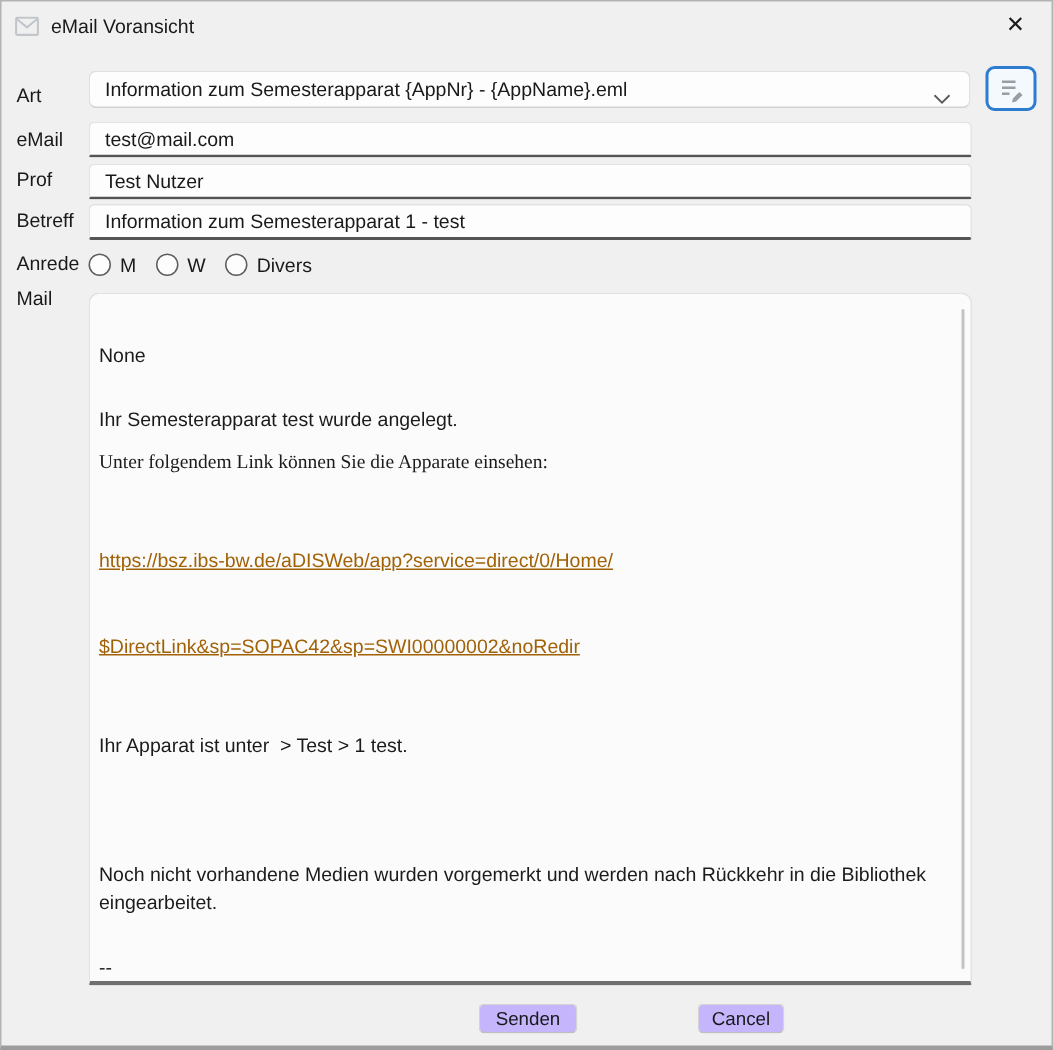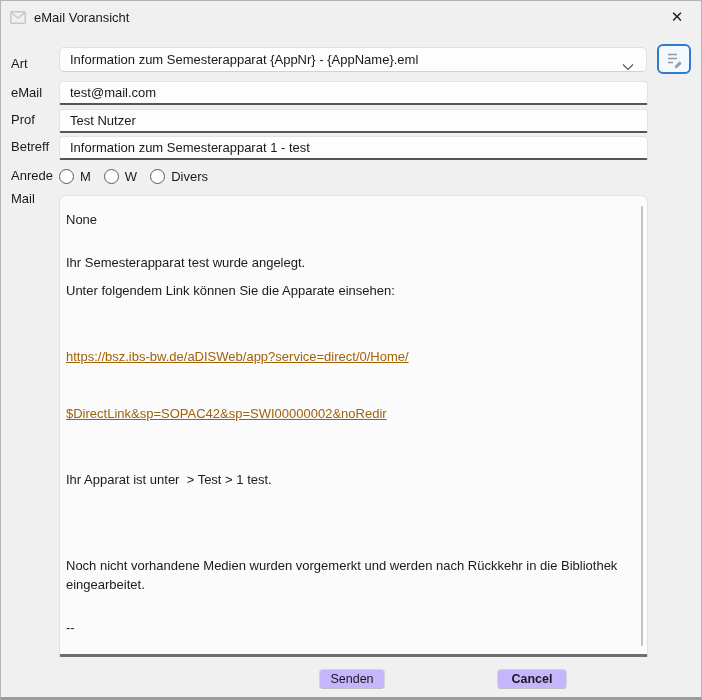--- a/index.html
+++ b/index.html
@@ -58,21 +58,21 @@
   }
   .mail-panel a{color:#a16207;text-decoration:underline;display:block;font-size:13px;line-height:19px;}
   .vscroll{position:absolute;right:4px;top:10px;bottom:8px;width:2px;background:#c3c3c3;border-radius:2px;}
   
   .btn{
     position:absolute;top:668px;height:20px;background:#c4b5fd;border:1px solid #d4d4d4;
     border-bottom-color:#bfbfbf;border-radius:4px;font-size:12.5px;color:#191919;
     display:flex;align-items:center;justify-content:center;padding:0;cursor:default;
   }
   .btn-send{left:318px;width:66px;}
-  .btn-cancel{left:496px;width:70px;font-weight:bold;}
+  .btn-cancel{left:464px;width:58px;}
 </style>
 </head>
 <body>
 
 <div class="window">
 
   <div class="titlebar">
     <span class="app-icon">
       <svg width="16" height="13" viewBox="0 0 16 13">
         <rect x="0.75" y="0.75" width="14.5" height="11.5" rx="1" fill="none" stroke="#c2c6cb" stroke-width="1.4"></rect>
@@ -123,23 +123,23 @@
       <span class="radio-label">W</span>
     </span>
     <span class="radio-group">
       <span class="radio-circle"></span>
       <span class="radio-label">Divers</span>
     </span>
   </div>
 
   <span class="flabel" style="top:190px;">Mail</span>
   <div class="mail-panel">
-    <div class="para" style="margin-top:0;">None</div>
+    <div class="para" style="margin-top:17px;">None</div>
     <div class="para" style="margin-top:24px;">Ihr Semesterapparat test wurde angelegt.</div>
-    <div class="para" style="margin-top:9px;">Unter folgendem Link können Sie die Apparate einsehen:</div>
+    <div class="para" style="margin-top:9px;font-family:Liberation Serif, serif;">Unter folgendem Link können Sie die Apparate einsehen:</div>
     <div class="para" style="margin-top:9px;">
       <a href="#">https://bsz.ibs-bw.de/aDISWeb/app?service=direct/0/Home/</a>
       <a href="#">$DirectLink&amp;sp=SOPAC42&amp;sp=SWI00000002&amp;noRedir</a>
     </div>
     <div class="para" style="margin-top:9px;">Ihr Apparat ist unter  &gt; Test &gt; 1 test.</div>
     <div class="para" style="margin-top:67px;">Noch nicht vorhandene Medien wurden vorgemerkt und werden nach Rückkehr in die Bibliothek
 eingearbeitet.</div>
     <div class="para" style="margin-top:24px;">--</div>
 
     <div class="vscroll"></div>

